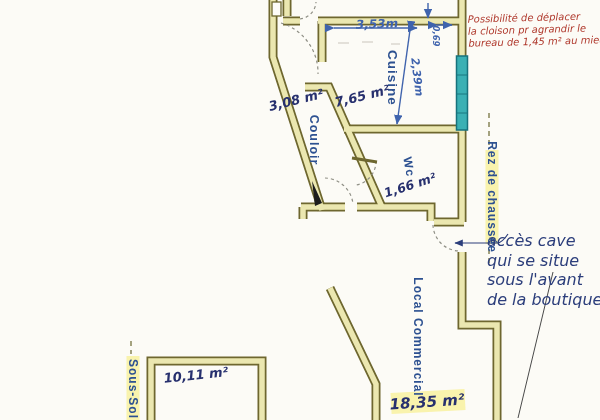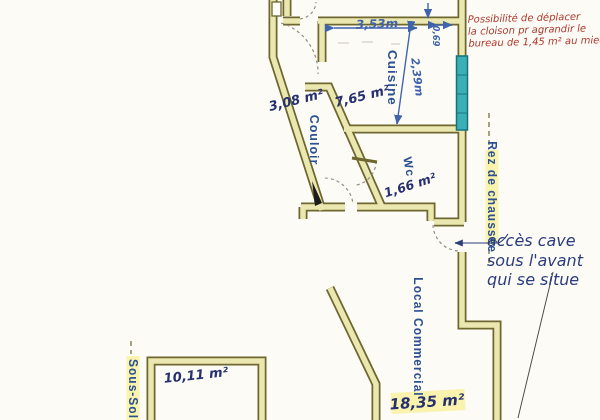--- a/index.html
+++ b/index.html
@@ -130,17 +130,18 @@
   <div class="lbl dim" style="left:417px;top:77px;font-size:11px;transform:translate(-50%,-50%) rotate(83deg);">2,39m</div>
 
   <div class="note red-note" style="left:468px;top:12px;width:132px;">
     <span>Possibilité de déplacer</span>
     <span>la cloison pr agrandir le</span>
     <span>bureau de 1,45 m² au mieux</span>
   </div>
 
   <div class="note cave-note" style="left:487px;top:231px;width:110px;">
     <span>accès cave</span>
+    <span>qui se situe</span>
     <span>sous l'avant</span>
-    <span>qui se situe</span>
+    <span>de la boutique</span>
   </div>
 
 </div>
 
 </body></html>

